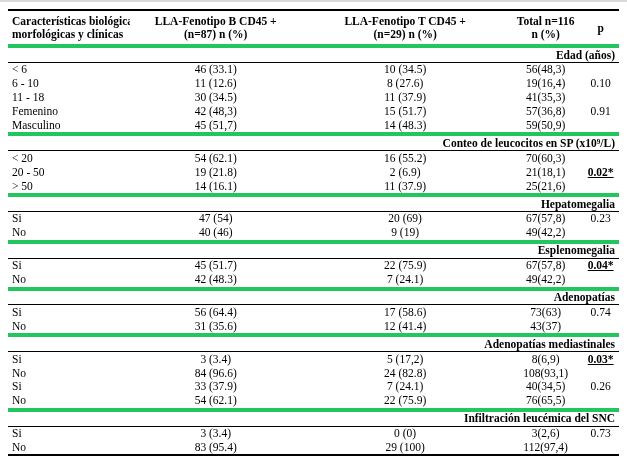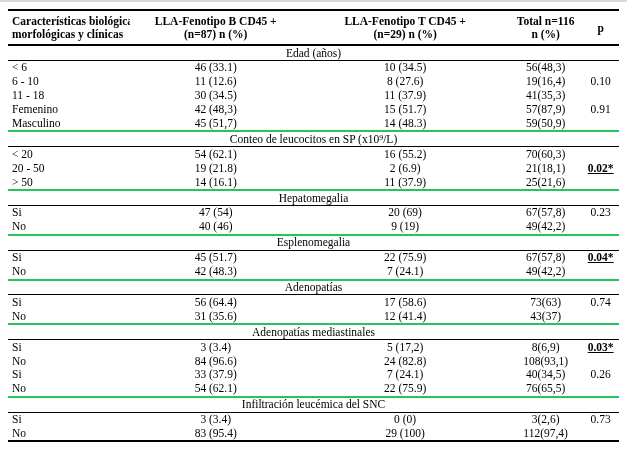--- a/index.html
+++ b/index.html
@@ -35,23 +35,23 @@
   .char-table thead th {
     font-weight: bold;
     border-bottom: 2px solid #000;
     padding: 4px 2px 3px 2px;
     line-height: 13px;
     vertical-align: middle;
   }
   .char-table thead th.c1 { text-align: left; padding-left: 4px; }
   .char-table thead th.cc { text-align: center; }
   tr.section-row td {
-    font-weight: normal;
-    text-align: center;
-    border-top: 2px solid #22c55e;
+    font-weight: bold;
+    text-align: right;
+    border-top: 4px solid #22c55e;
     border-bottom: 1px solid #000;
     padding: 0.5px 4px;
     line-height: 12.9px;
   }
   tr.data-row td {
     padding: 0.5px 2px;
     line-height: 12.9px;
   }
   tr.data-row td.c1 { text-align: left; padding-left: 4px; }
   tr.data-row td.cc { text-align: center; }
@@ -114,21 +114,21 @@
           <td class="c1">11 - 18</td>
           <td class="cc">30 (34.5)</td>
           <td class="cc">11 (37.9)</td>
           <td class="cc">41(35,3)</td>
           <td class="cc"></td>
         </tr>
         <tr class="data-row">
           <td class="c1">Femenino</td>
           <td class="cc">42 (48,3)</td>
           <td class="cc">15 (51.7)</td>
-          <td class="cc">57(87,9)</td>
+          <td class="cc">57(36,8)</td>
           <td class="cc">0.91</td>
         </tr>
         <tr class="data-row">
           <td class="c1">Masculino</td>
           <td class="cc">45 (51,7)</td>
           <td class="cc">14 (48.3)</td>
           <td class="cc">59(50,9)</td>
           <td class="cc"></td>
         </tr>
         <tr class="section-row">

